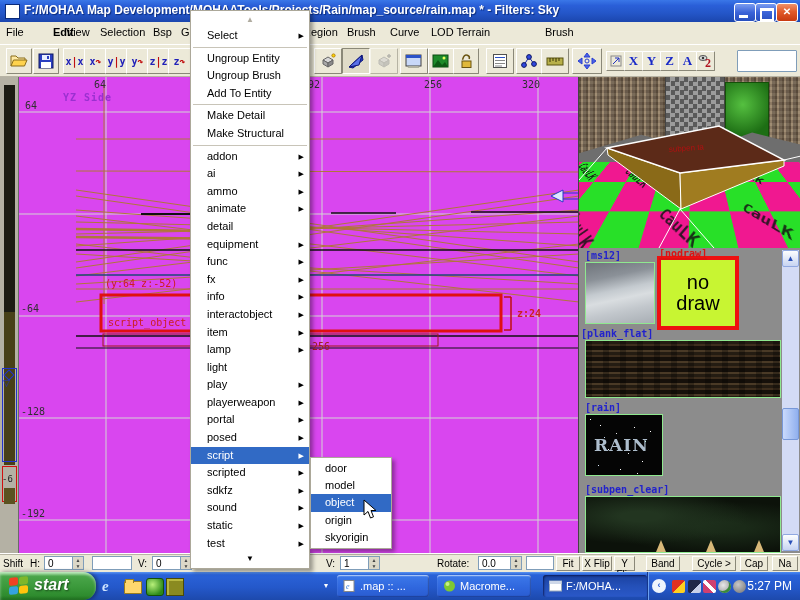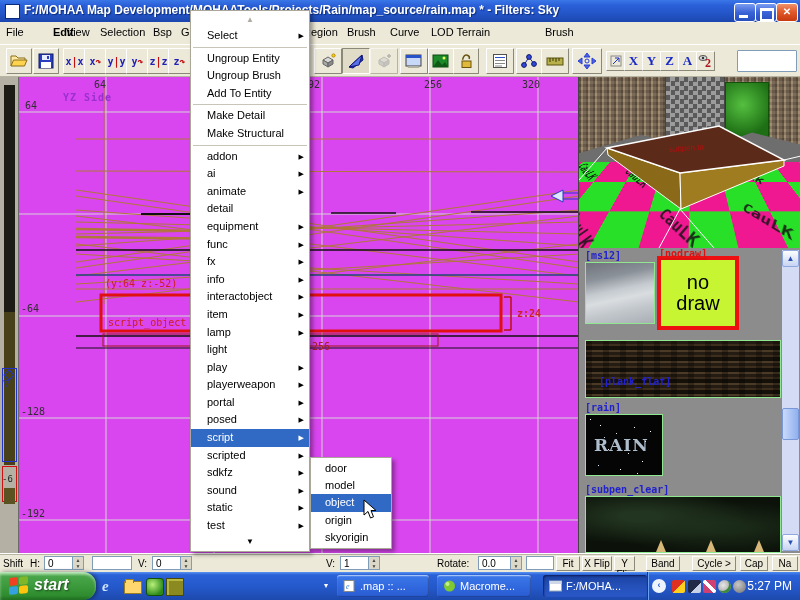--- a/index.html
+++ b/index.html
@@ -429,21 +429,21 @@
     <div class="sbbtn" style="top:0">▲</div>
     <div class="sbthumb"></div>
     <div class="sbbtn" style="top:284px">▼</div>
   </div>
 <div class="texlabel" style="left: 6px; top: 2px;">[ms12]</div>
     <div class="tile clouds" style="left: 6px; top: 14px; width: 68px; height: 60px;"></div>
     <div class="texlabel sel" style="left: 80px; top: 0px;">[nodraw]</div>
     <div class="tile nodraw" style="left: 78px; top: 8px; width: 74px; height: 66px;">
       <span>no<br>draw</span>
     </div>
-    <div class="texlabel" style="left: 20px; top: 80px; margin-top: 48px;">[plank_flat]</div>
+    <div class="texlabel" style="left: 2px; top: 80px;">[plank_flat]</div>
     <div class="tile wood" style="left: 6px; top: 92px; width: 194px; height: 56px;"></div>
     <div class="texlabel" style="left: 6px; top: 154px;">[rain]</div>
     <div class="tile rain" style="left: 6px; top: 166px; width: 68px; height: 60px;">
       <i class="stars" style="left: 4px; top: 4px;"></i>
       <span>RAIN</span>
     </div>
     <div class="texlabel" style="left: 6px; top: 236px;">[subpen_clear]</div>
     <div class="tile dark" style="left: 6px; top: 248px; width: 194px; height: 55px;">
       <i class="flame" style="left: 70px;"></i>
       <i class="flame" style="left: 120px;"></i>
@@ -525,20 +525,21 @@
     <div class="ctxsep"></div>
     <div class="ctxrow"><span>Ungroup Entity</span></div>
     <div class="ctxrow"><span>Ungroup Brush</span></div>
     <div class="ctxrow"><span>Add To Entity</span></div>
     <div class="ctxsep"></div>
     <div class="ctxrow"><span>Make Detail</span></div>
     <div class="ctxrow"><span>Make Structural</span></div>
     <div class="ctxsep"></div>
     <div class="ctxrow"><span>addon</span><span class="arrow">▶</span></div>
     <div class="ctxrow"><span>ai</span><span class="arrow">▶</span></div>
+    <div class="ctxrow"><span>ammo</span><span class="arrow">▶</span></div>
     <div class="ctxrow"><span>animate</span><span class="arrow">▶</span></div>
     <div class="ctxrow"><span>detail</span></div>
     <div class="ctxrow"><span>equipment</span><span class="arrow">▶</span></div>
     <div class="ctxrow"><span>func</span><span class="arrow">▶</span></div>
     <div class="ctxrow"><span>fx</span><span class="arrow">▶</span></div>
     <div class="ctxrow"><span>info</span><span class="arrow">▶</span></div>
     <div class="ctxrow"><span>interactobject</span><span class="arrow">▶</span></div>
     <div class="ctxrow"><span>item</span><span class="arrow">▶</span></div>
     <div class="ctxrow"><span>lamp</span><span class="arrow">▶</span></div>
     <div class="ctxrow"><span>light</span></div>

